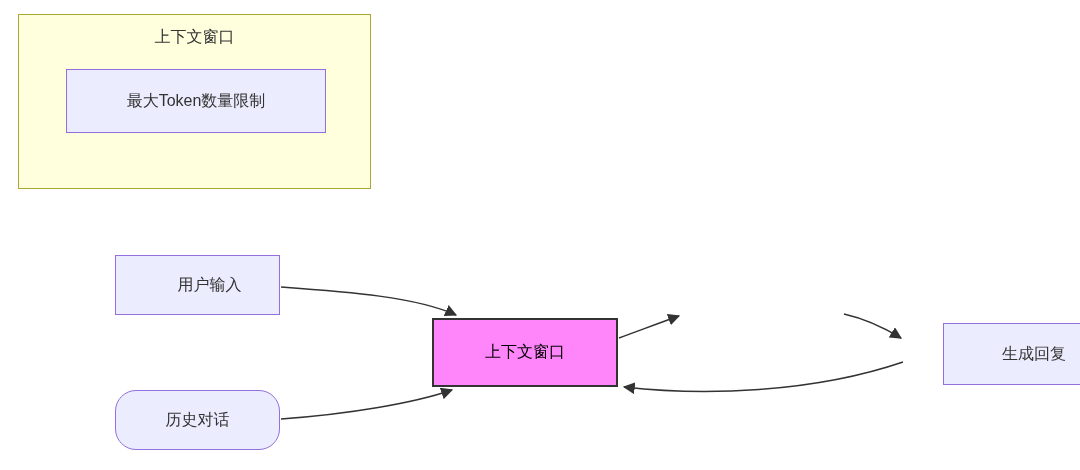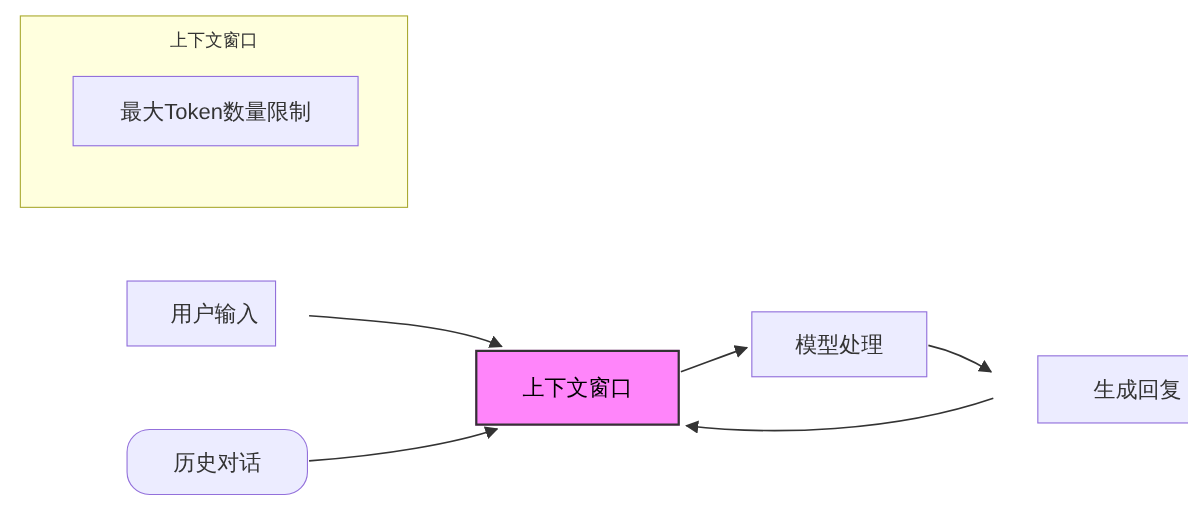--- a/index.html
+++ b/index.html
@@ -28,21 +28,21 @@
     stroke-width: 1.5;
     fill: none;
   }
   .node {
     position: absolute;
     background: var(--node-bg, #ECECFF);
     border: 1px solid var(--node-border, #9370DB);
     display: flex;
     align-items: center;
     justify-content: center;
-    font-size: 20px;
+    font-size: 16px;
     color: #333333;
     box-sizing: border-box;
     text-align: center;
   }
   .node.highlight {
     background: var(--highlight-bg, #ff85fa);
     border: 2px solid var(--highlight-border, #333333);
     color: #000000;
   }
   .subgraph {
@@ -63,21 +63,21 @@
     text-align: center;
     font-size: 16px;
     color: #333333;
   }
   .inner-node {
     left: 47px;
     top: 54px;
     width: 260px;
     height: 64px;
   }
-  .node-user-input   { left: 115px; top: 255px; width: 136px; height: 60px; padding-left: 24px; }
+  .node-user-input   { left: 115px; top: 255px; width: 165px; height: 60px; padding-left: 24px; }
   .node-history      { left: 115px; top: 390px; width: 165px; height: 60px; border-radius: 21px; }
   .node-context      { left: 432px; top: 318px; width: 186px; height: 69px; }
   .node-model        { left: 683px; top: 283px; width: 160px; height: 60px; }
   .node-reply        { left: 905px; top: 323px; width: 182px; height: 62px; margin-left: 38px; }
 </style>
 </head>
 <body>
 
 <div class="page">
 
@@ -98,17 +98,16 @@
     <div class="subgraph-title">上下文窗口</div>
     <div class="node inner-node">最大Token数量限制</div>
   </div>
 
   <div class="node node-user-input">用户输入</div>
 
   <div class="node node-history">历史对话</div>
 
   <div class="node highlight node-context">上下文窗口</div>
 
-  <div class="node node-model">模型处理</div>
 
   <div class="node node-reply">生成回复</div>
 
 </div>
 
 </body></html>

